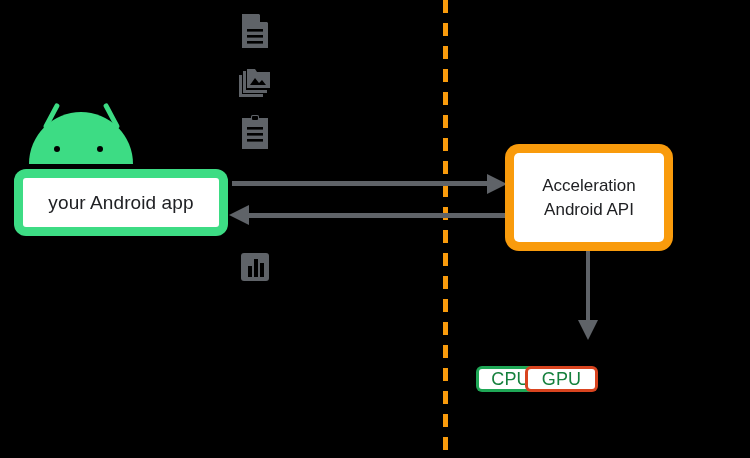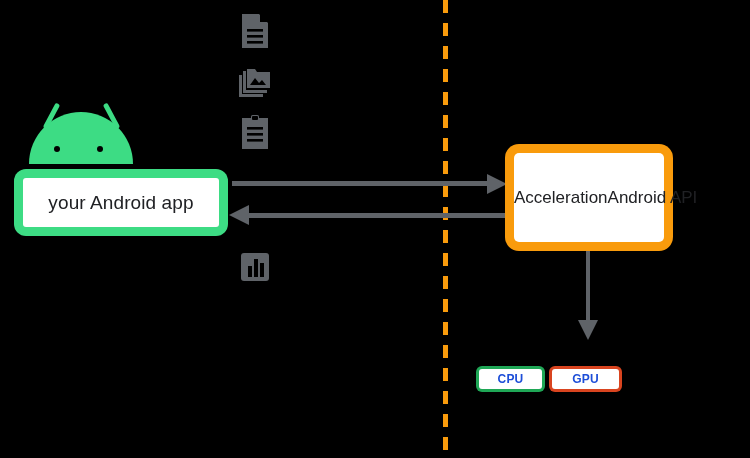--- a/index.html
+++ b/index.html
@@ -108,23 +108,23 @@
     border-radius: 14px;
     box-sizing: border-box;
     padding: 9px;
   }
   .api-box-inner {
     width: 100%;
     height: 100%;
     background: #FFFFFF;
     border-radius: 5px;
     display: flex;
-    flex-direction: row;
+    flex-direction: column;
     align-items: center;
-    justify-content: space-between;
+    justify-content: center;
   }
   .api-box-line {
     font-size: 17px;
     color: #202124;
     line-height: 24px;
     white-space: nowrap;
   }
 
   
   .chip {
@@ -138,27 +138,26 @@
   .chip-inner {
     width: 100%;
     height: 100%;
     background: #FFFFFF;
     border-radius: 3px;
     display: flex;
     align-items: center;
     justify-content: center;
   }
   .chip-label {
-    font-size: 12px;
-    color: #1d4ed8;
+    font-size: 18px;
+    color: #15803d;
     letter-spacing: 0.2px;
-    font-weight: bold;
   }
   .chip-cpu { left: 476px; width: 69px; background: #1FA756; }
-  .chip-gpu { left: 549px; width: 73px; background: #D9441F; }
+  .chip-gpu { left: 525px; width: 73px; background: #D9441F; }
 
   
   .arrow-line {
     position: absolute;
     background: #5F6368;
   }
   .arrow-head {
     position: absolute;
     width: 0;
     height: 0;

